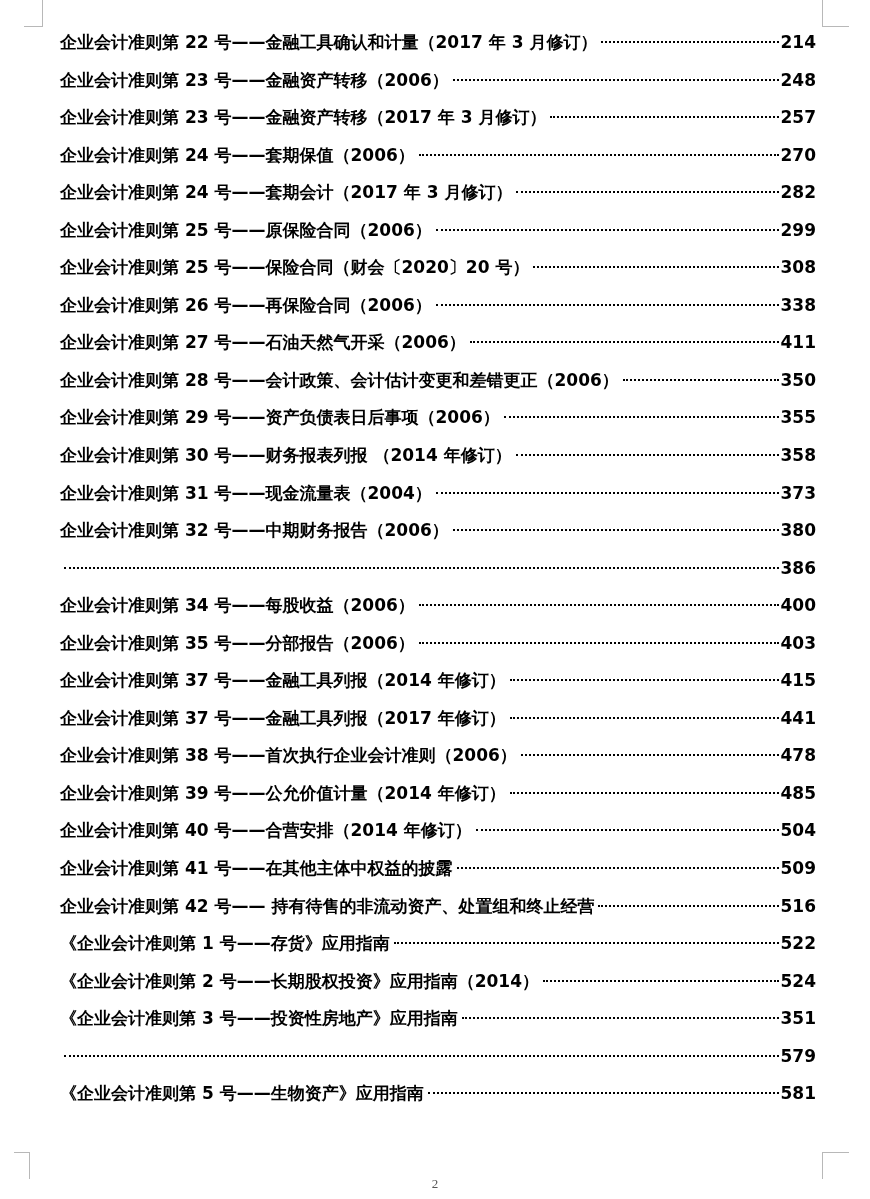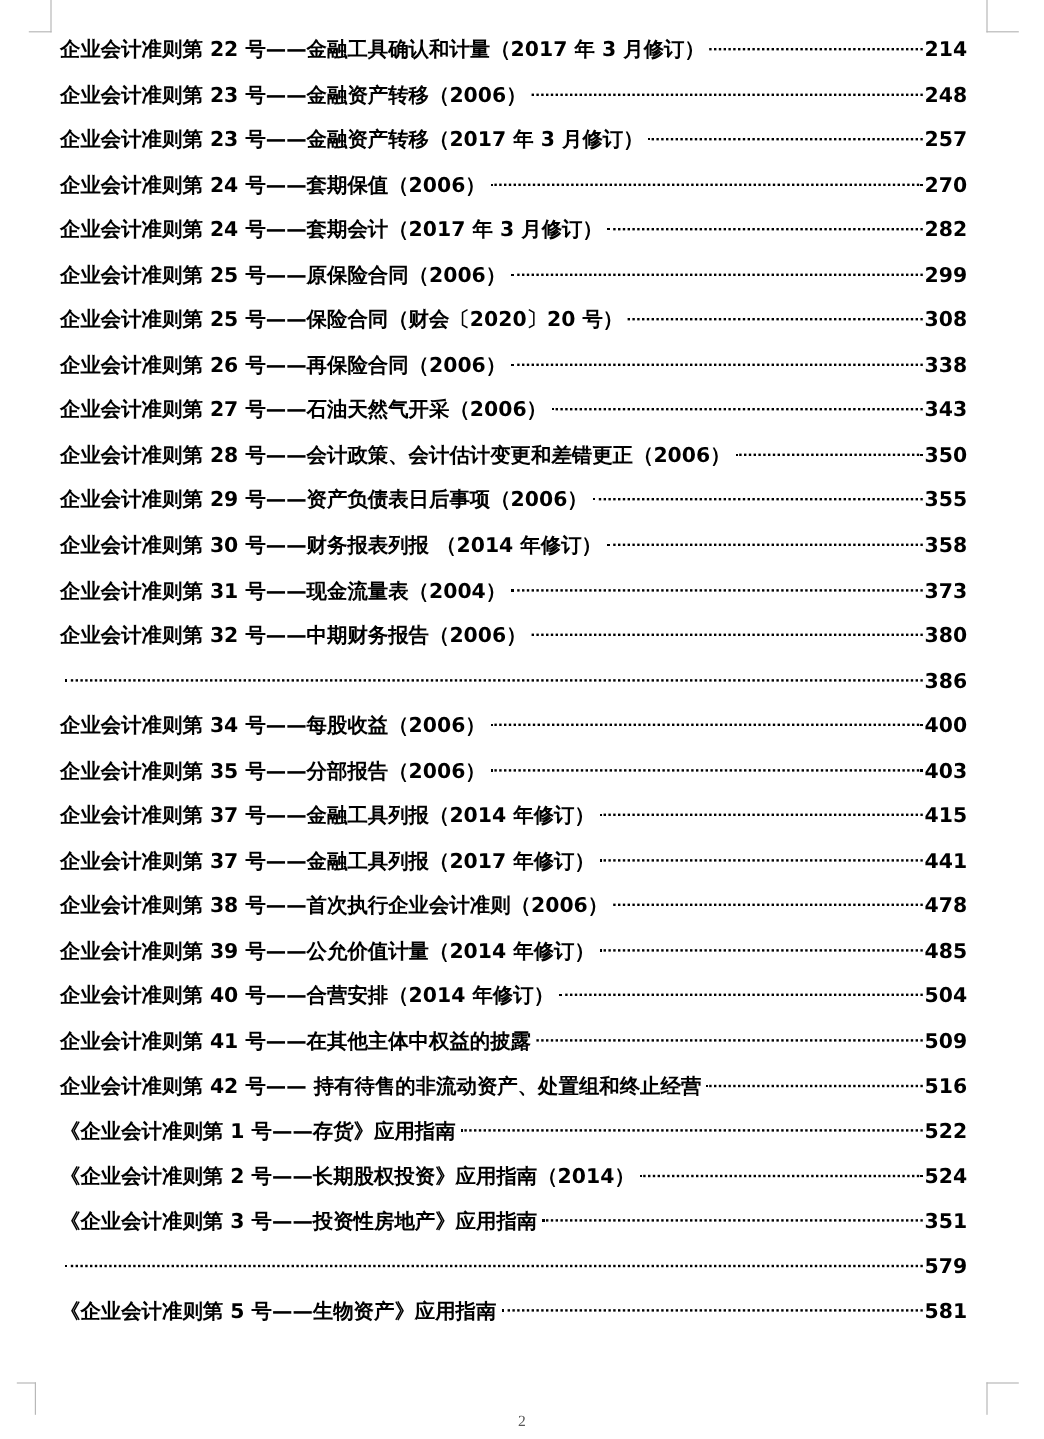--- a/index.html
+++ b/index.html
@@ -2,21 +2,21 @@
 <html><head>
 <meta charset="utf-8">
 <style>
   html, body { margin: 0; padding: 0; background: #ffffff; }
   body { width: 870px; height: 1199px; position: relative; overflow: hidden; font-family: "DejaVu Sans", "Liberation Sans", sans-serif; }
   .corner { position: absolute; border-color: #b8b8b8; border-style: solid; border-width: 0; width: 18px; height: 26px; }
   .corner.tl { left: 24px; top: 0px; border-right-width: 1px; border-bottom-width: 1px; }
   .corner.tr { left: 822px; top: 0px; border-left-width: 1px; border-bottom-width: 1px; width: 26px; }
   .corner.bl { left: 14px; top: 1152px; border-top-width: 1px; border-right-width: 1px; width: 15px; }
   .corner.br { left: 822px; top: 1152px; border-top-width: 1px; border-left-width: 1px; width: 26px; }
-  .toc { position: absolute; left: 50px; top: 28px; width: 756px; }
+  .toc { position: absolute; left: 60px; top: 28px; width: 756px; }
   .row { display: flex; align-items: baseline; height: 37.55px; line-height: 28px; font-weight: bold; font-size: 17px; color: #000; white-space: nowrap; }
   .row .title { flex: 0 0 auto; }
   .row .leader { flex: 1 1 auto; border-bottom: 2px dotted #000; margin: 0 2px 0 4px; position: relative; top: -5px; min-width: 10px; height: 0; }
   .row .page { flex: 0 0 auto; text-align: right; }
   .footer-page { position: absolute; left: 0; width: 870px; top: 1176px; text-align: center; font-family: "Liberation Serif", serif; font-size: 13px; color: #555; }
 </style>
 </head>
 <body>
 
 <div class="corner tl"></div>
@@ -61,21 +61,21 @@
       <span class="page">308</span>
     </div>
   <div class="row">
       <span class="title">企业会计准则第 26 号——再保险合同（2006）</span>
       <span class="leader"></span>
       <span class="page">338</span>
     </div>
   <div class="row">
       <span class="title">企业会计准则第 27 号——石油天然气开采（2006）</span>
       <span class="leader"></span>
-      <span class="page">343</span>
+      <span class="page">411</span>
     </div>
   <div class="row">
       <span class="title">企业会计准则第 28 号——会计政策、会计估计变更和差错更正（2006）</span>
       <span class="leader"></span>
       <span class="page">350</span>
     </div>
   <div class="row">
       <span class="title">企业会计准则第 29 号——资产负债表日后事项（2006）</span>
       <span class="leader"></span>
       <span class="page">355</span>

